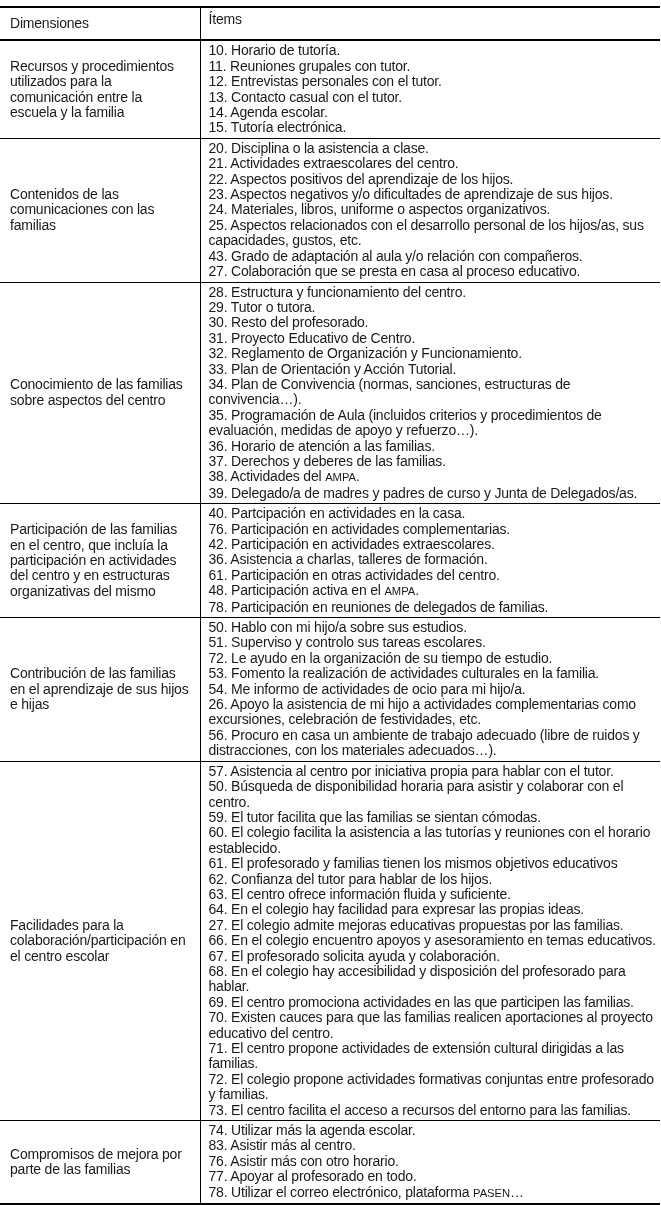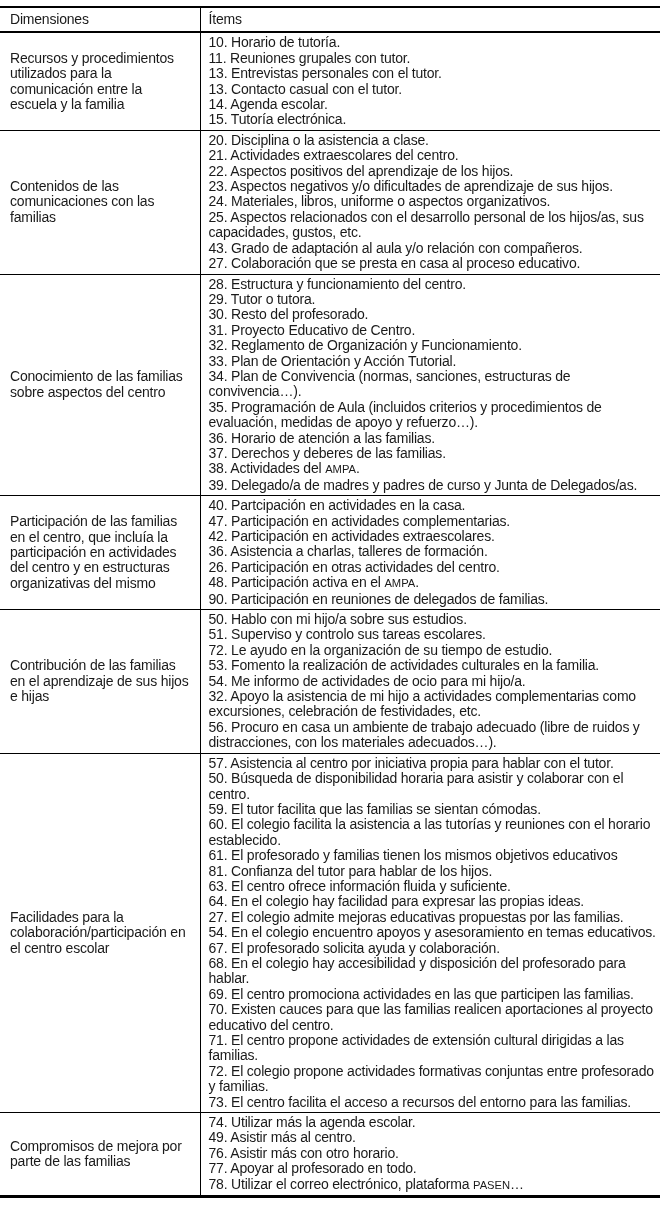--- a/index.html
+++ b/index.html
@@ -38,21 +38,21 @@
     padding: 0;
   }
   thead th {
     border-bottom: 2px solid #000;
   }
   th.dim-h {
     padding: 4px 6px 4px 10px;
     border-right: 1.5px solid #000;
   }
   th.items-h {
-    padding: 4px 3px 4px 8px;
+    padding: 4px 3px 12px 8px;
   }
   tbody tr {
     border-top: 1px solid #000;
   }
   tbody tr:first-child {
     border-top: none;
   }
   td.dim {
     padding: 2px 8px 2px 10px;
     vertical-align: middle;
@@ -85,21 +85,21 @@
         <th class="dim-h">Dimensiones</th>
         <th class="items-h">Ítems</th>
       </tr>
     </thead>
     <tbody id="table-body">
         <tr>
           <td class="dim">Recursos y procedimientos utilizados para la comunicación entre la escuela y la familia</td>
           <td class="items">
             <div class="item">10. Horario de tutoría.</div>
             <div class="item">11. Reuniones grupales con tutor.</div>
-            <div class="item">13. Entrevistas personales con el tutor.</div>
+            <div class="item">12. Entrevistas personales con el tutor.</div>
             <div class="item">13. Contacto casual con el tutor.</div>
             <div class="item">14. Agenda escolar.</div>
             <div class="item">15. Tutoría electrónica.</div>
           </td>
         </tr>
         <tr>
           <td class="dim">Contenidos de las comunicaciones con las familias</td>
           <td class="items">
             <div class="item">20. Disciplina o la asistencia a clase.</div>
             <div class="item">21. Actividades extraescolares del centro.</div>
@@ -125,67 +125,67 @@
             <div class="item">36. Horario de atención a las familias.</div>
             <div class="item">37. Derechos y deberes de las familias.</div>
             <div class="item">38. Actividades del <span class="sc">AMPA</span>.</div>
             <div class="item">39. Delegado/a de madres y padres de curso y Junta de Delegados/as.</div>
           </td>
         </tr>
         <tr>
           <td class="dim">Participación de las familias en el centro, que incluía la participación en actividades del centro y en estructuras organizativas del mismo</td>
           <td class="items">
             <div class="item">40. Partcipación en actividades en la casa.</div>
-            <div class="item">47. Participación en actividades complementarias.</div>
+            <div class="item">76. Participación en actividades complementarias.</div>
             <div class="item">42. Participación en actividades extraescolares.</div>
             <div class="item">36. Asistencia a charlas, talleres de formación.</div>
-            <div class="item">26. Participación en otras actividades del centro.</div>
+            <div class="item">61. Participación en otras actividades del centro.</div>
             <div class="item">48. Participación activa en el <span class="sc">AMPA</span>.</div>
-            <div class="item">90. Participación en reuniones de delegados de familias.</div>
+            <div class="item">78. Participación en reuniones de delegados de familias.</div>
           </td>
         </tr>
         <tr>
           <td class="dim">Contribución de las familias en el aprendizaje de sus hijos e hijas</td>
           <td class="items">
             <div class="item">50. Hablo con mi hijo/a sobre sus estudios.</div>
             <div class="item">51. Superviso y controlo sus tareas escolares.</div>
             <div class="item">72. Le ayudo en la organización de su tiempo de estudio.</div>
             <div class="item">53. Fomento la realización de actividades culturales en la familia.</div>
             <div class="item">54. Me informo de actividades de ocio para mi hijo/a.</div>
-            <div class="item">32. Apoyo la asistencia de mi hijo a actividades complementarias como excursiones, celebración de festividades, etc.</div>
+            <div class="item">26. Apoyo la asistencia de mi hijo a actividades complementarias como excursiones, celebración de festividades, etc.</div>
             <div class="item">56. Procuro en casa un ambiente de trabajo adecuado (libre de ruidos y distracciones, con los materiales adecuados…).</div>
           </td>
         </tr>
         <tr>
           <td class="dim">Facilidades para la colaboración/participación en el centro escolar</td>
           <td class="items">
             <div class="item">57. Asistencia al centro por iniciativa propia para hablar con el tutor.</div>
             <div class="item">50. Búsqueda de disponibilidad horaria para asistir y colaborar con el centro.</div>
             <div class="item">59. El tutor facilita que las familias se sientan cómodas.</div>
             <div class="item">60. El colegio facilita la asistencia a las tutorías y reuniones con el horario establecido.</div>
             <div class="item">61. El profesorado y familias tienen los mismos objetivos educativos</div>
-            <div class="item">81. Confianza del tutor para hablar de los hijos.</div>
+            <div class="item">62. Confianza del tutor para hablar de los hijos.</div>
             <div class="item">63. El centro ofrece información fluida y suficiente.</div>
             <div class="item">64. En el colegio hay facilidad para expresar las propias ideas.</div>
             <div class="item">27. El colegio admite mejoras educativas propuestas por las familias.</div>
-            <div class="item">54. En el colegio encuentro apoyos y asesoramiento en temas educativos.</div>
+            <div class="item">66. En el colegio encuentro apoyos y asesoramiento en temas educativos.</div>
             <div class="item">67. El profesorado solicita ayuda y colaboración.</div>
             <div class="item">68. En el colegio hay accesibilidad y disposición del profesorado para hablar.</div>
             <div class="item">69. El centro promociona actividades en las que participen las familias.</div>
             <div class="item">70. Existen cauces para que las familias realicen aportaciones al proyecto educativo del centro.</div>
             <div class="item">71. El centro propone actividades de extensión cultural dirigidas a las familias.</div>
             <div class="item">72. El colegio propone actividades formativas conjuntas entre profesorado y familias.</div>
             <div class="item">73. El centro facilita el acceso a recursos del entorno para las familias.</div>
           </td>
         </tr>
         <tr>
           <td class="dim">Compromisos de mejora por parte de las familias</td>
           <td class="items">
             <div class="item">74. Utilizar más la agenda escolar.</div>
-            <div class="item">49. Asistir más al centro.</div>
+            <div class="item">83. Asistir más al centro.</div>
             <div class="item">76. Asistir más con otro horario.</div>
             <div class="item">77. Apoyar al profesorado en todo.</div>
             <div class="item">78. Utilizar el correo electrónico, plataforma <span class="sc">PASEN</span>…</div>
           </td>
         </tr>
       </tbody>
   </table>
 </div>
 
 </body></html>

